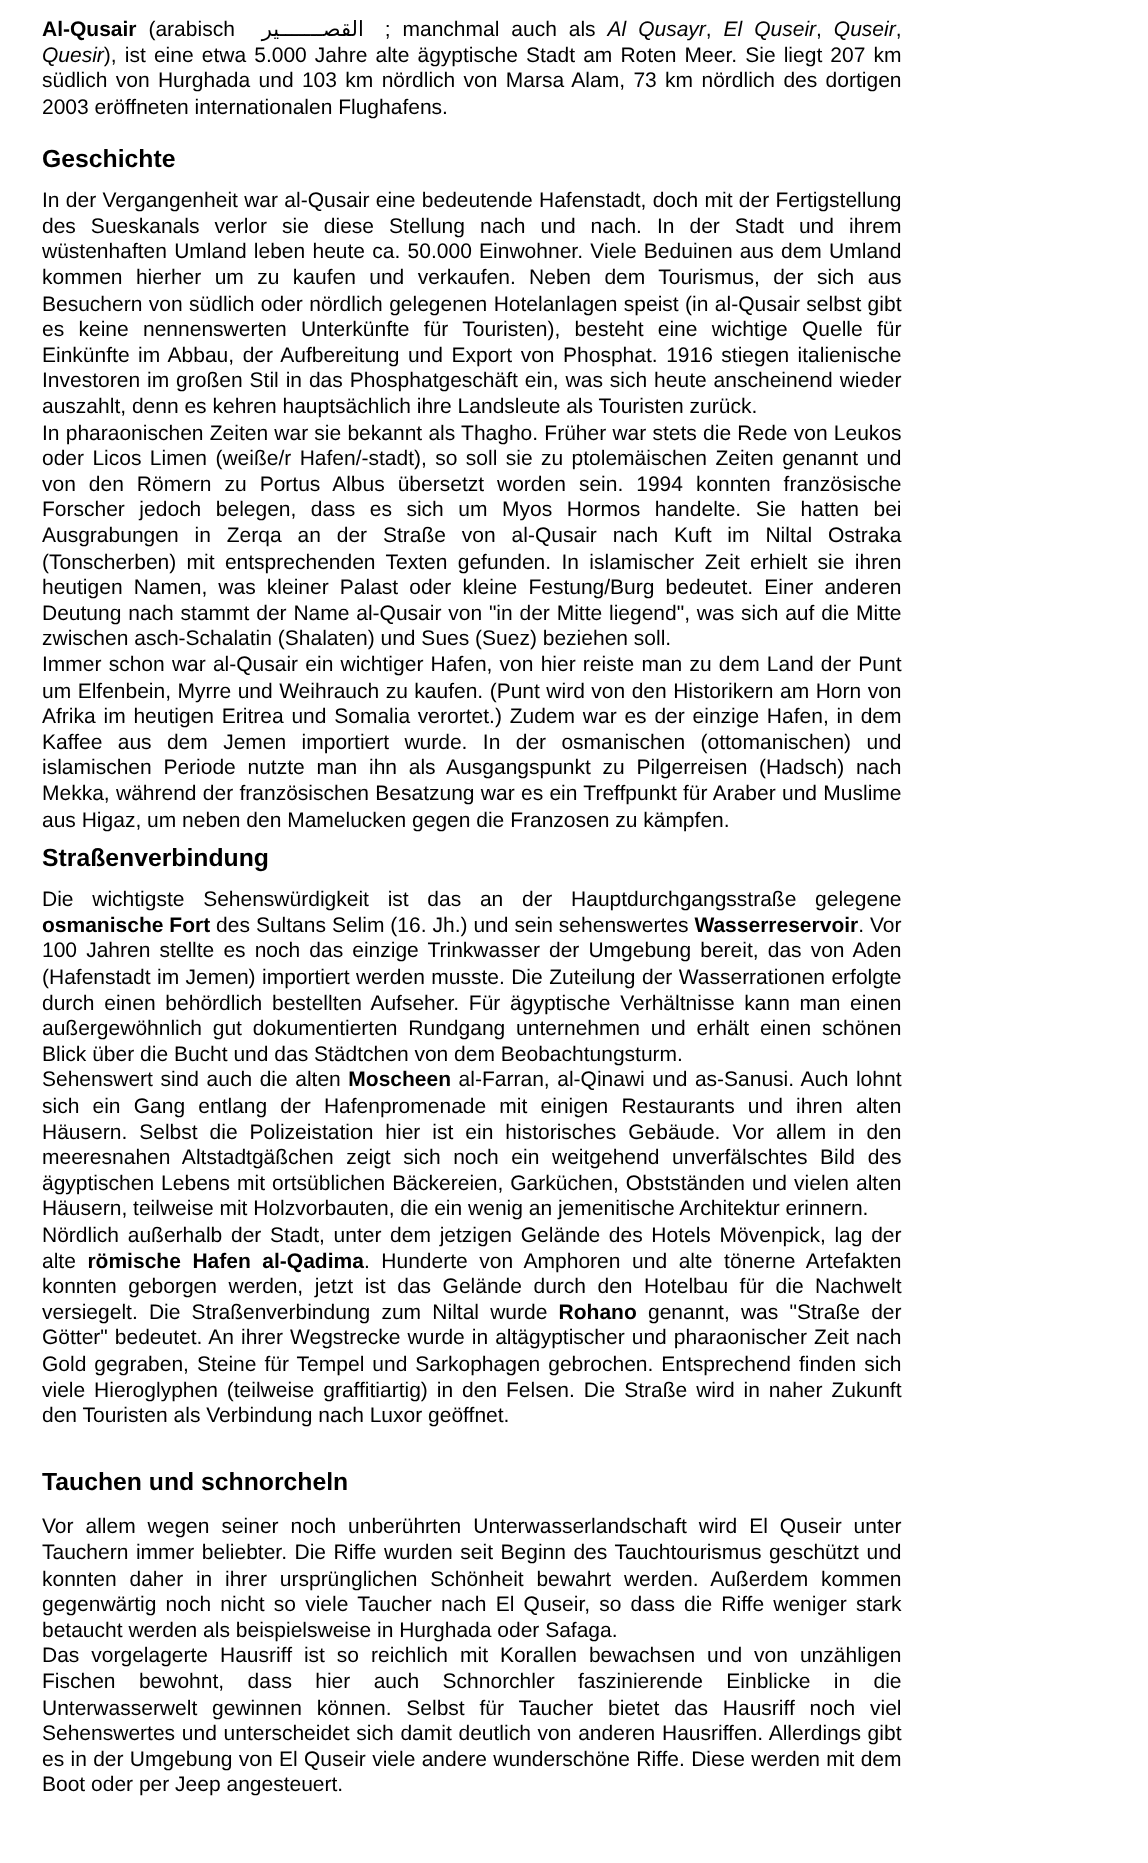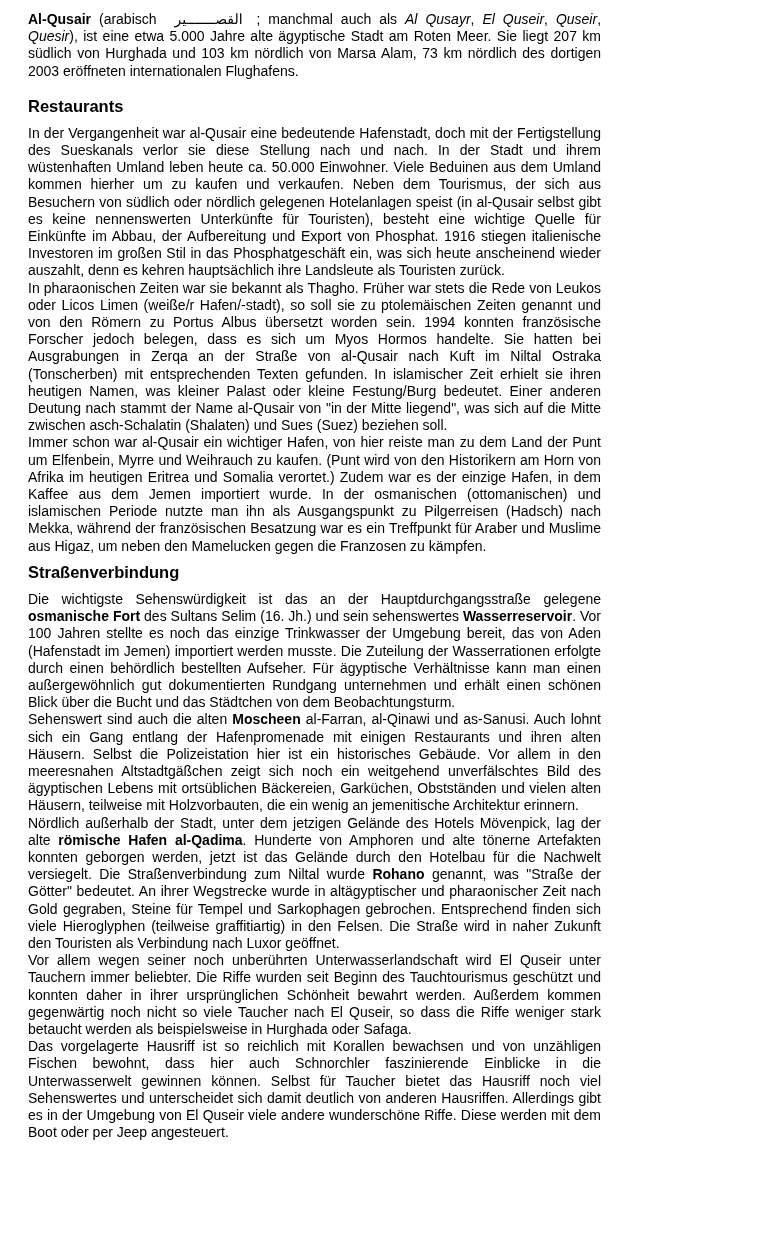--- a/index.html
+++ b/index.html
@@ -41,31 +41,32 @@
 </head>
 <body>
 
 <main class="page">
 
   <section class="sec-intro">
     <p class="para"><b>Al-Qusair</b><span> (arabisch </span><span class="arabic" dir="rtl">القصـــــــير</span><span> ; manchmal auch als </span><i>Al Qusayr</i><span>, </span><i>El Quseir</i><span>, </span><i>Quseir</i><span>, </span><i>Quesir</i><span>), ist eine etwa 5.000 Jahre alte ägyptische Stadt am Roten Meer. Sie liegt 207 km südlich von Hurghada und 103 km nördlich von Marsa Alam, 73 km nördlich des dortigen 2003 eröffneten internationalen Flughafens.</span></p>
   </section>
 
   <section class="sec-geschichte">
-    <h2 class="heading">Restaurants</h2>
+    <h2 class="heading">Geschichte</h2>
     <p class="para"><span>In der Vergangenheit war al-Qusair eine bedeutende Hafenstadt, doch mit der Fertigstellung des Sueskanals verlor sie diese Stellung nach und nach. In der Stadt und ihrem wüstenhaften Umland leben heute ca. 50.000 Einwohner. Viele Beduinen aus dem Umland kommen hierher um zu kaufen und verkaufen. Neben dem Tourismus, der sich aus Besuchern von südlich oder nördlich gelegenen Hotelanlagen speist (in al-Qusair selbst gibt es keine nennenswerten Unterkünfte für Touristen), besteht eine wichtige Quelle für Einkünfte im Abbau, der Aufbereitung und Export von Phosphat. 1916 stiegen italienische Investoren im großen Stil in das Phosphatgeschäft ein, was sich heute anscheinend wieder auszahlt, denn es kehren hauptsächlich ihre Landsleute als Touristen zurück.</span></p>
     <p class="para"><span>In pharaonischen Zeiten war sie bekannt als Thagho. Früher war stets die Rede von Leukos oder Licos Limen (weiße/r Hafen/-stadt), so soll sie zu ptolemäischen Zeiten genannt und von den Römern zu Portus Albus übersetzt worden sein. 1994 konnten französische Forscher jedoch belegen, dass es sich um Myos Hormos handelte. Sie hatten bei Ausgrabungen in Zerqa an der Straße von al-Qusair nach Kuft im Niltal Ostraka (Tonscherben) mit entsprechenden Texten gefunden. In islamischer Zeit erhielt sie ihren heutigen Namen, was kleiner Palast oder kleine Festung/Burg bedeutet. Einer anderen Deutung nach stammt der Name al-Qusair von "in der Mitte liegend", was sich auf die Mitte zwischen asch-Schalatin (Shalaten) und Sues (Suez) beziehen soll.</span></p>
     <p class="para"><span>Immer schon war al-Qusair ein wichtiger Hafen, von hier reiste man zu dem Land der Punt um Elfenbein, Myrre und Weihrauch zu kaufen. (Punt wird von den Historikern am Horn von Afrika im heutigen Eritrea und Somalia verortet.) Zudem war es der einzige Hafen, in dem Kaffee aus dem Jemen importiert wurde. In der osmanischen (ottomanischen) und islamischen Periode nutzte man ihn als Ausgangspunkt zu Pilgerreisen (Hadsch) nach Mekka, während der französischen Besatzung war es ein Treffpunkt für Araber und Muslime aus Higaz, um neben den Mamelucken gegen die Franzosen zu kämpfen.</span></p>
   </section>
 
   <section class="sec-sehensw">
     <h2 class="heading">Straßenverbindung</h2>
     <p class="para"><span>Die wichtigste Sehenswürdigkeit ist das an der Hauptdurchgangsstraße gelegene </span><b>osmanische Fort</b><span> des Sultans Selim (16. Jh.) und sein sehenswertes </span><b>Wasserreservoir</b><span>. Vor 100 Jahren stellte es noch das einzige Trinkwasser der Umgebung bereit, das von Aden (Hafenstadt im Jemen) importiert werden musste. Die Zuteilung der Wasserrationen erfolgte durch einen behördlich bestellten Aufseher. Für ägyptische Verhältnisse kann man einen außergewöhnlich gut dokumentierten Rundgang unternehmen und erhält einen schönen Blick über die Bucht und das Städtchen von dem Beobachtungsturm.</span></p>
     <p class="para"><span>Sehenswert sind auch die alten </span><b>Moscheen</b><span> al-Farran, al-Qinawi und as-Sanusi. Auch lohnt sich ein Gang entlang der Hafenpromenade mit einigen Restaurants und ihren alten Häusern. Selbst die Polizeistation hier ist ein historisches Gebäude. Vor allem in den meeresnahen Altstadtgäßchen zeigt sich noch ein weitgehend unverfälschtes Bild des ägyptischen Lebens mit ortsüblichen Bäckereien, Garküchen, Obstständen und vielen alten Häusern, teilweise mit Holzvorbauten, die ein wenig an jemenitische Architektur erinnern.</span></p>
     <p class="para"><span>Nördlich außerhalb der Stadt, unter dem jetzigen Gelände des Hotels Mövenpick, lag der alte </span><b>römische Hafen al-Qadima</b><span>. Hunderte von Amphoren und alte tönerne Artefakten konnten geborgen werden, jetzt ist das Gelände durch den Hotelbau für die Nachwelt versiegelt. Die Straßenverbindung zum Niltal wurde </span><b>Rohano</b><span> genannt, was "Straße der Götter" bedeutet. An ihrer Wegstrecke wurde in altägyptischer und pharaonischer Zeit nach Gold gegraben, Steine für Tempel und Sarkophagen gebrochen. Entsprechend finden sich viele Hieroglyphen (teilweise graffitiartig) in den Felsen. Die Straße wird in naher Zukunft den Touristen als Verbindung nach Luxor geöffnet.</span></p>
   </section>
 
   <section class="sec-tauchen">
+    <h2 class="heading">Tauchen und schnorcheln</h2>
     <p class="para"><span>Vor allem wegen seiner noch unberührten Unterwasserlandschaft wird El Quseir unter Tauchern immer beliebter. Die Riffe wurden seit Beginn des Tauchtourismus geschützt und konnten daher in ihrer ursprünglichen Schönheit bewahrt werden. Außerdem kommen gegenwärtig noch nicht so viele Taucher nach El Quseir, so dass die Riffe weniger stark betaucht werden als beispielsweise in Hurghada oder Safaga.</span></p>
     <p class="para"><span>Das vorgelagerte Hausriff ist so reichlich mit Korallen bewachsen und von unzähligen Fischen bewohnt, dass hier auch Schnorchler faszinierende Einblicke in die Unterwasserwelt gewinnen können. Selbst für Taucher bietet das Hausriff noch viel Sehenswertes und unterscheidet sich damit deutlich von anderen Hausriffen. Allerdings gibt es in der Umgebung von El Quseir viele andere wunderschöne Riffe. Diese werden mit dem Boot oder per Jeep angesteuert.</span></p>
   </section>
 
 </main>
 
 </body></html>

